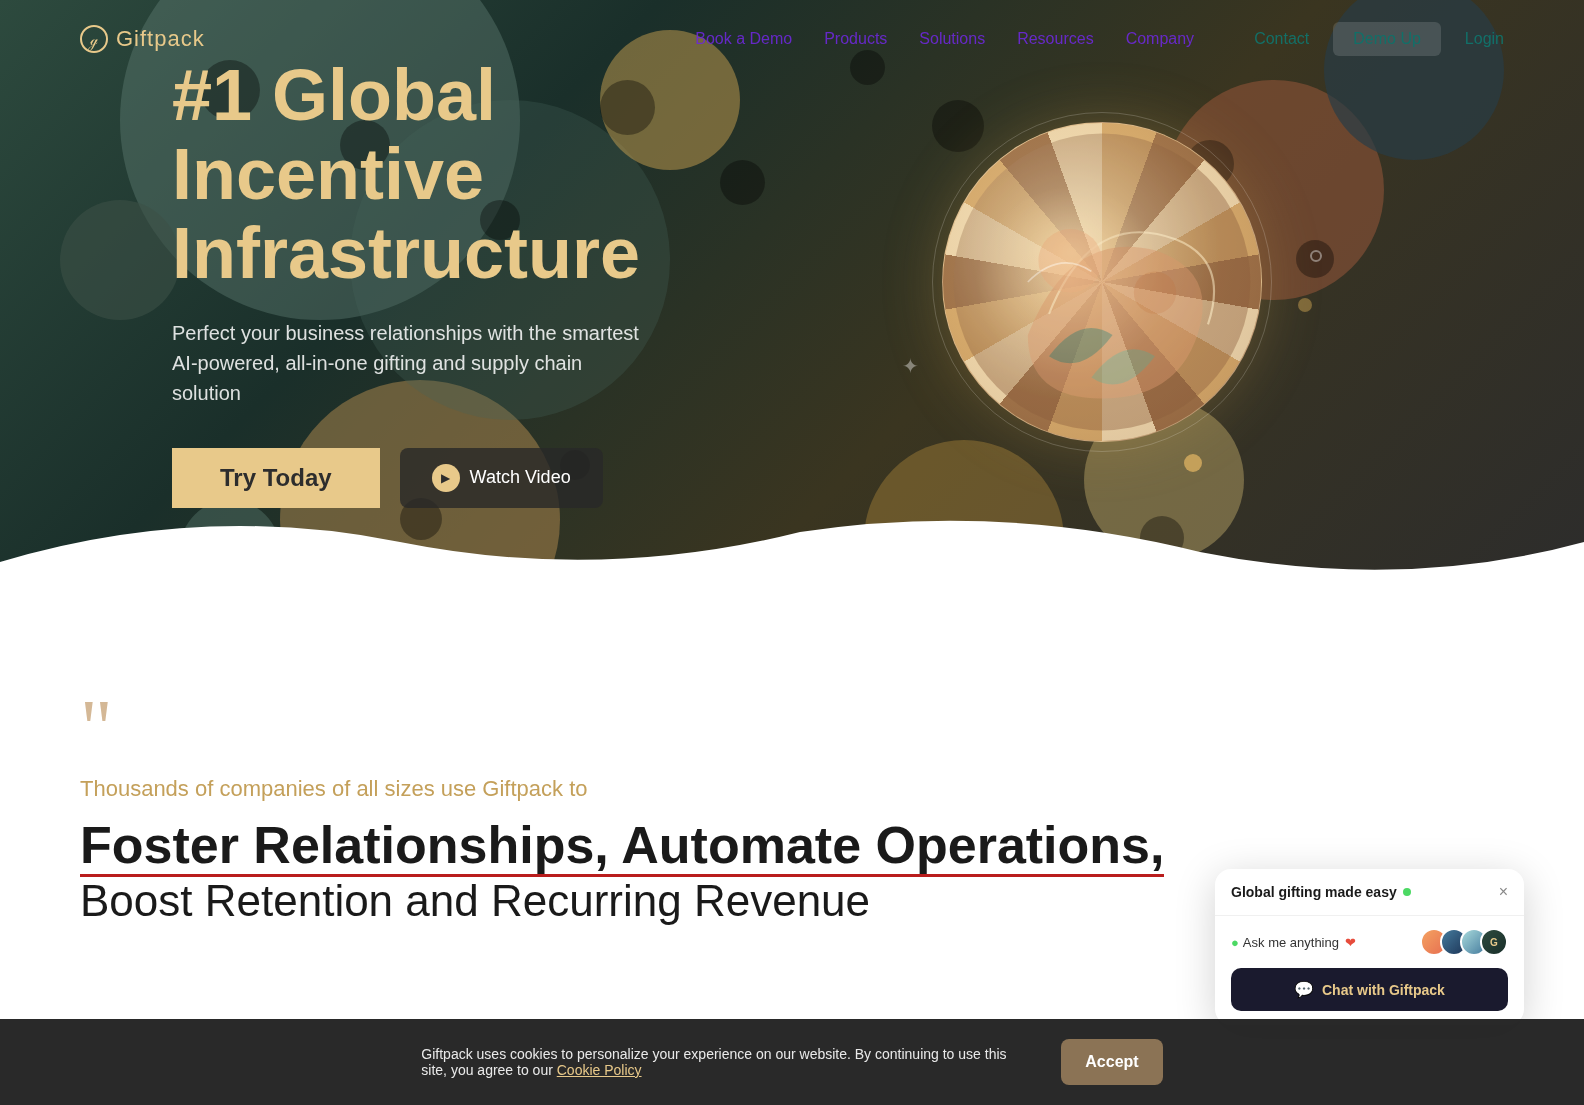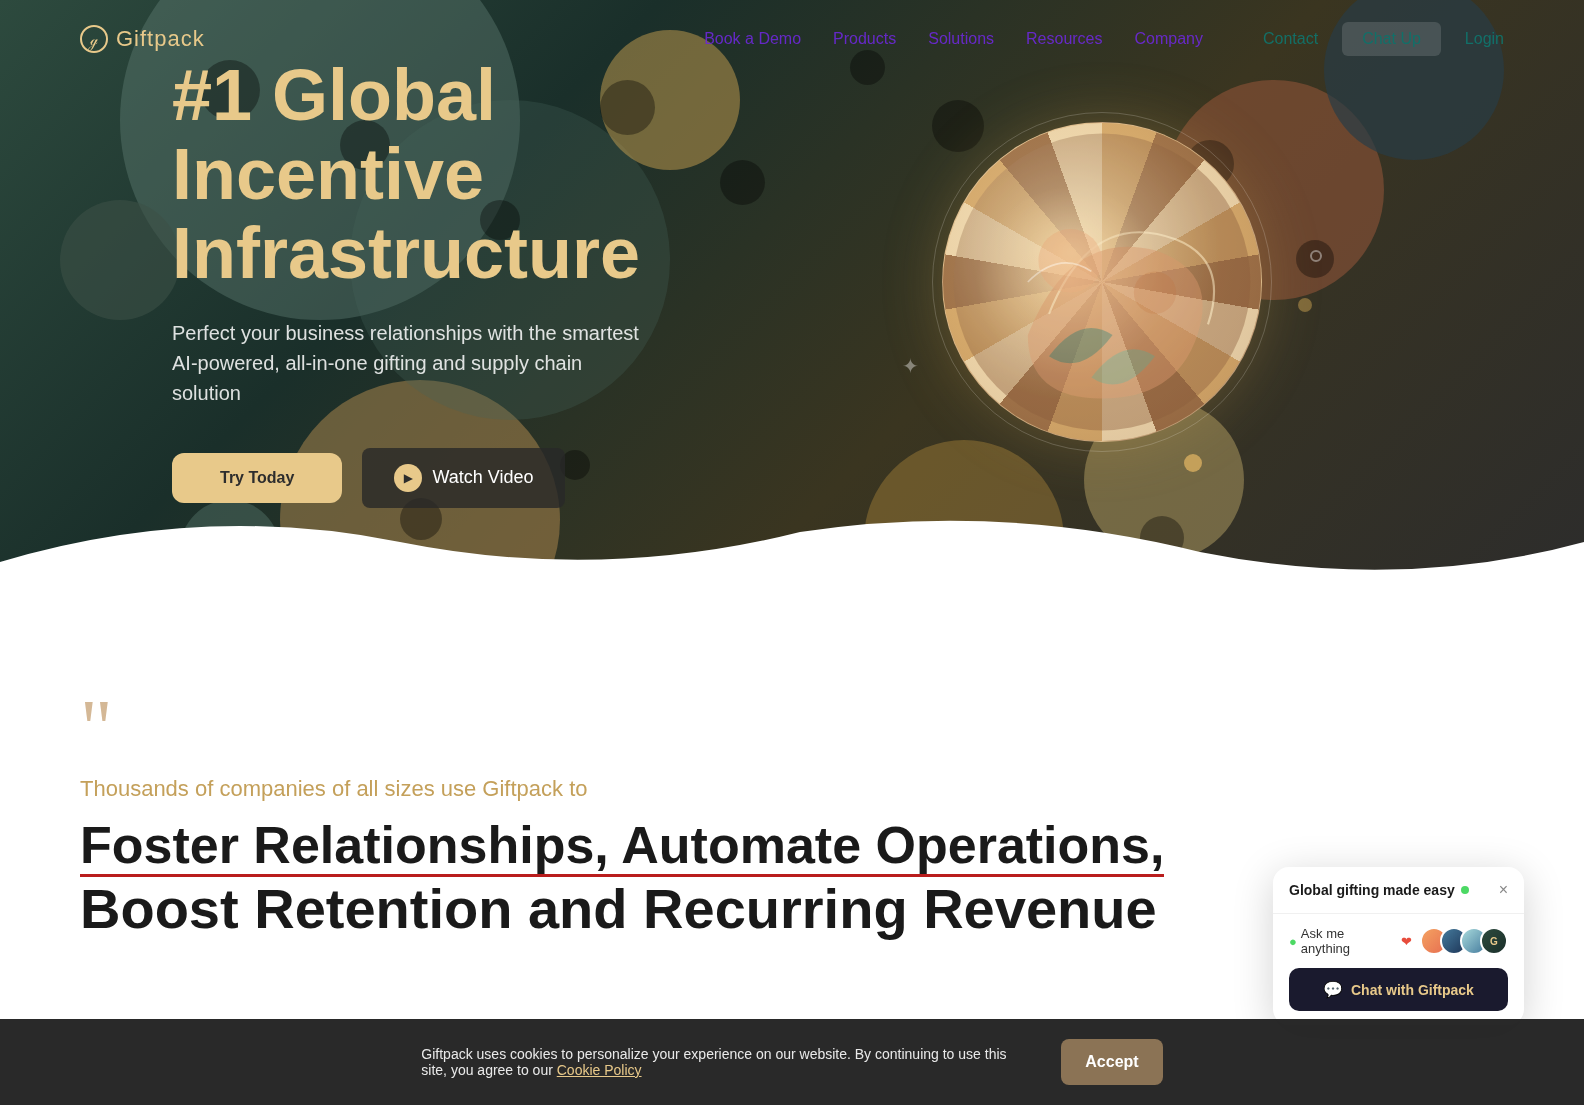--- a/index.html
+++ b/index.html
@@ -146,22 +146,22 @@
     .hero-buttons {
       display: flex;
       gap: 20px;
       align-items: center;
     }
     .btn-try {
       background: #e8c98a;
       color: #2d2d2d;
       border: none;
       padding: 16px 48px;
-      border-radius: 12px;
-      font-size: 16px;
+      border-radius: 0;
+      font-size: 24px;
       font-weight: 600;
       cursor: pointer;
     }
     .btn-watch {
       background: rgba(40,40,40,0.8);
       color: #fff;
       border: none;
       padding: 16px 32px;
       border-radius: 8px;
       font-size: 18px;
@@ -251,22 +251,22 @@
       font-weight: 700;
       color: #1a1a1a;
       line-height: 1.2;
       max-width: 900px;
     }
     .foster-text span {
       color: #1a1a1a;
       border-bottom: 3px solid #b91c1c;
     }
     .boost-text {
-      font-size: 56px;
-      font-weight: 700;
+      font-size: 44px;
+      font-weight: 400;
       color: #1a1a1a;
     }
 
     
     .cookie-banner {
       position: fixed;
       bottom: 0; left: 0; right: 0;
       background: rgba(30,30,30,0.95);
       color: #fff;
       padding: 20px 80px;
@@ -297,21 +297,21 @@
       font-weight: 600;
       cursor: pointer;
       white-space: nowrap;
     }
 
     
     .chat-widget {
       position: fixed;
       bottom: 80px;
       right: 60px;
-      width: 251px;
+      width: 309px;
       background: #fff;
       border-radius: 16px;
       box-shadow: 0 8px 40px rgba(0,0,0,0.18);
       overflow: hidden;
       z-index: 999;
     }
     .chat-header {
       padding: 14px 16px;
       display: flex;
       align-items: center;
@@ -395,21 +395,21 @@
   </a>
   <ul class="nav-links">
     <li><a href="#">Book a Demo</a></li>
     <li><a href="#">Products</a></li>
     <li><a href="#">Solutions</a></li>
     <li><a href="#">Resources</a></li>
     <li><a href="#">Company</a></li>
   </ul>
   <div class="nav-right">
     <a href="#">Contact</a>
-    <a class="nav-signup" href="#">Chat Up</a>
+    <a class="nav-signup" href="#">Demo Up</a>
     <a href="#">Login</a>
   </div>
 </nav>
 
 <section class="hero">
 
   <div class="hero-bg">
     <div class="bg-circle bg-c1"></div>
     <div class="bg-circle bg-c2"></div>
     <div class="bg-circle bg-c3"></div>

